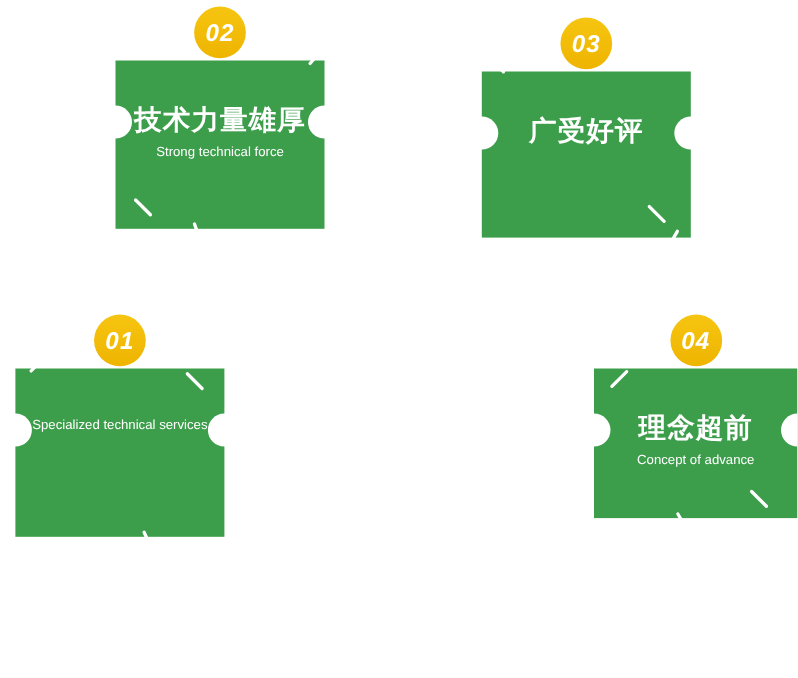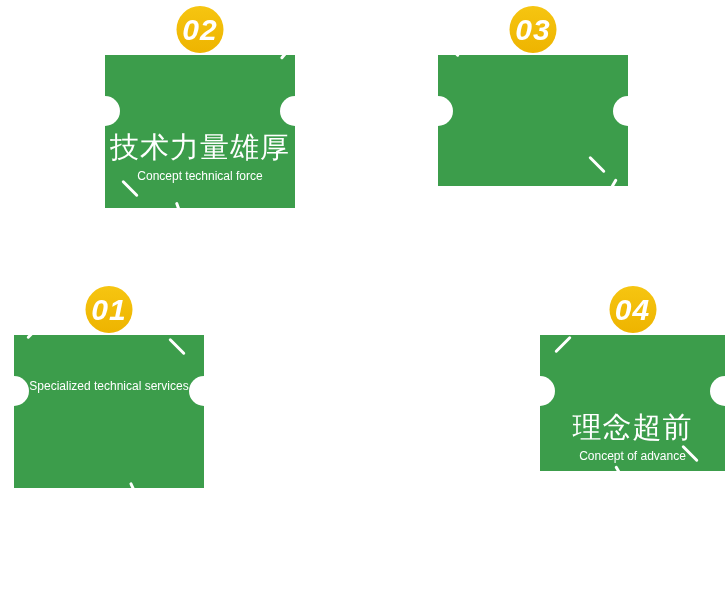--- a/index.html
+++ b/index.html
@@ -14,40 +14,40 @@
   .stage {
     position: relative;
     width: 725px;
     height: 616px;
   }
   .feature-card {
     position: absolute;
     background: var(--green, #3c9d4b);
   }
   .card-02 { left: 105px; top: 55px;  width: 190px; height: 153px; }
-  .card-03 { left: 438px; top: 55px;  width: 190px; height: 131px; }
+  .card-03 { left: 438px; top: 65px;  width: 190px; height: 151px; }
   .card-01 { left: 14px;   top: 335px; width: 190px; height: 153px; }
   .card-04 { left: 540px; top: 335px; width: 185px; height: 136px; }
 
   .badge {
     position: absolute;
     top: -49px;
     left: 50%;
     transform: translateX(-50%);
     width: 47px;
     height: 47px;
     border-radius: 50%;
     background: linear-gradient(180deg, var(--yellow, #f6c511) 0%, #eeb400 100%);
     display: flex;
     align-items: center;
     justify-content: center;
   }
   .badge-num {
     color: var(--text, #ffffff);
-    font-size: 30px;
+    font-size: 22px;
     font-weight: bold;
     font-style: italic;
     letter-spacing: 1px;
   }
 
   .notch {
     position: absolute;
     width: 30px;
     height: 30px;
     border-radius: 50%;
@@ -58,25 +58,24 @@
   .notch-right { right: -15px; }
 
   .card-text {
     position: relative;
     z-index: 2;
     padding-top: 38px;
     text-align: center;
   }
   .title {
     color: var(--text, #ffffff);
-    font-size: 29px;
-    font-weight: normal;
+    font-size: 25px;
+    font-weight: bold;
     line-height: 32px;
     letter-spacing: 1px;
-    margin-top: 38px;
   }
   .subtitle {
     color: var(--text, #ffffff);
     font-size: 12px;
     line-height: 14px;
     margin-top: 6px;
   }
 
   .spark {
     position: absolute;
@@ -111,34 +110,35 @@
     <div class="badge">
       <span class="badge-num">02</span>
     </div>
     <div class="notch notch-left"></div>
     <div class="notch notch-right"></div>
     <span class="spark sp1"></span>
     <span class="spark sp2"></span>
     <span class="spark sp3"></span>
     <div class="card-text">
       <div class="title">技术力量雄厚</div>
-      <div class="subtitle">Concept technical force</div>
+      <div class="subtitle">Strong technical force</div>
     </div>
   </div>
 
   <div class="feature-card card-03">
     <div class="badge">
       <span class="badge-num">03</span>
     </div>
     <div class="notch notch-left"></div>
     <div class="notch notch-right"></div>
     <span class="spark sp1"></span>
     <span class="spark sp2"></span>
     <span class="spark sp3"></span>
     <div class="card-text">
+      <div class="title">广受好评</div>
     </div>
   </div>
 
   <div class="feature-card card-01">
     <div class="badge">
       <span class="badge-num">01</span>
     </div>
     <div class="notch notch-left"></div>
     <div class="notch notch-right"></div>
     <span class="spark sp1"></span>

